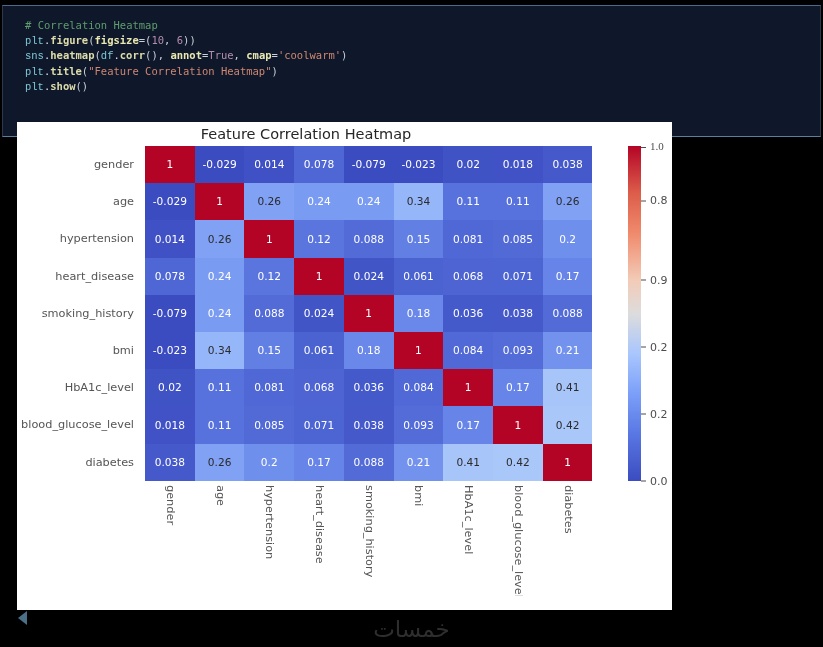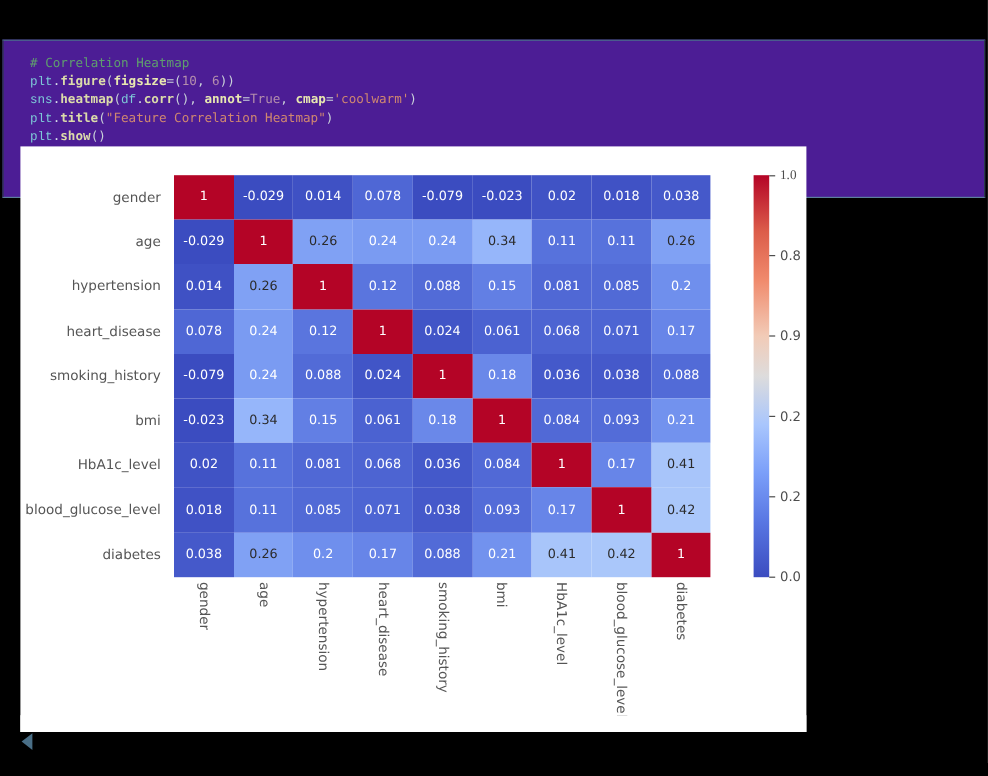--- a/index.html
+++ b/index.html
@@ -9,27 +9,26 @@
     font-family: "DejaVu Sans", sans-serif;
     overflow: hidden;
   }
   #root { position: relative; width: 823px; height: 647px; background: #000; }
 
   
   .code-panel {
     position: absolute;
     left: 2px; top: 5px;
     width: 819px; height: 132px;
-    background: #4c1d95;
+    background: #0f172a;
     border-top: 1px solid #4a6c8c;
     border-bottom: 1px solid #5d7f9e;
     border-left: 1px solid #2a3a4a;
     border-right: 1px solid #2a3a4a;
     overflow: hidden;
-    margin-top: 28px;
   }
   .code-inner {
     padding: 12px 0 0 22px;
     font-family: "DejaVu Sans Mono", monospace;
     font-size: 10.5px;
     line-height: 14.6px;
     white-space: pre;
   }
   .code-line { white-space: pre; }
   .tok-com  { color: #5f9e6e; font-style: normal; }
@@ -186,20 +185,21 @@
 <body>
 
 <div id="root">
 
   <div class="code-panel">
     <div class="code-inner"><div class="code-line"><span class="tok-com"># Correlation Heatmap</span></div><div class="code-line"><span class="tok-mod">plt</span><span class="tok-dot">.</span><span class="tok-fn">figure</span><span class="tok-punc">(</span><span class="tok-fnb">figsize</span><span class="tok-punc">=</span><span class="tok-punc">(</span><span class="tok-num">10</span><span class="tok-punc">, </span><span class="tok-num">6</span><span class="tok-punc">))</span></div><div class="code-line"><span class="tok-mod">sns</span><span class="tok-dot">.</span><span class="tok-fn">heatmap</span><span class="tok-punc">(</span><span class="tok-mod">df</span><span class="tok-dot">.</span><span class="tok-fn">corr</span><span class="tok-punc">()</span><span class="tok-punc">, </span><span class="tok-fnb">annot</span><span class="tok-punc">=</span><span class="tok-num">True</span><span class="tok-punc">, </span><span class="tok-fnb">cmap</span><span class="tok-punc">=</span><span class="tok-str">'coolwarm'</span><span class="tok-punc">)</span></div><div class="code-line"><span class="tok-mod">plt</span><span class="tok-dot">.</span><span class="tok-fn">title</span><span class="tok-punc">(</span><span class="tok-str">"Feature Correlation Heatmap"</span><span class="tok-punc">)</span></div><div class="code-line"><span class="tok-mod">plt</span><span class="tok-dot">.</span><span class="tok-fn">show</span><span class="tok-punc">()</span></div></div>
   </div>
 
   <div class="figure">
 
+    <div class="fig-title">Feature Correlation Heatmap</div>
 
     <div class="ylabels">
         <div class="ylabel">gender</div>
         <div class="ylabel">age</div>
         <div class="ylabel">hypertension</div>
         <div class="ylabel">heart_disease</div>
         <div class="ylabel">smoking_history</div>
         <div class="ylabel">bmi</div>
         <div class="ylabel">HbA1c_level</div>
         <div class="ylabel">blood_glucose_level</div>
@@ -319,23 +319,24 @@
           <span class="xlab">diabetes</span>
         </div>
       </div>
 
     <div class="cbar"></div>
     <div class="cbar-ticks">
         <div class="cbar-tick" style="top: 334.8px;"><span class="dash"></span><span>0.0</span></div>
         <div class="cbar-tick" style="top: 267.84px;"><span class="dash"></span><span>0.2</span></div>
         <div class="cbar-tick" style="top: 200.88px;"><span class="dash"></span><span>0.2</span></div>
         <div class="cbar-tick" style="top: 133.92px;"><span class="dash"></span><span>0.9</span></div>
-        <div class="cbar-tick" style="top: 67px;"><span class="dash"></span><span>0.8</span></div>
+        <div class="cbar-tick" style="top: 54px;"><span class="dash"></span><span>0.8</span></div>
         <div class="cbar-tick" style="top: 0px; font-family: Liberation Serif, serif;"><span class="dash"></span><span>1.0</span></div>
       </div>
 
   </div>
 
   <div class="white-strip"></div>
 
   <div class="back-arrow"></div>
+  <div class="watermark">خمسات</div>
 
 </div>
 
 </body></html>

